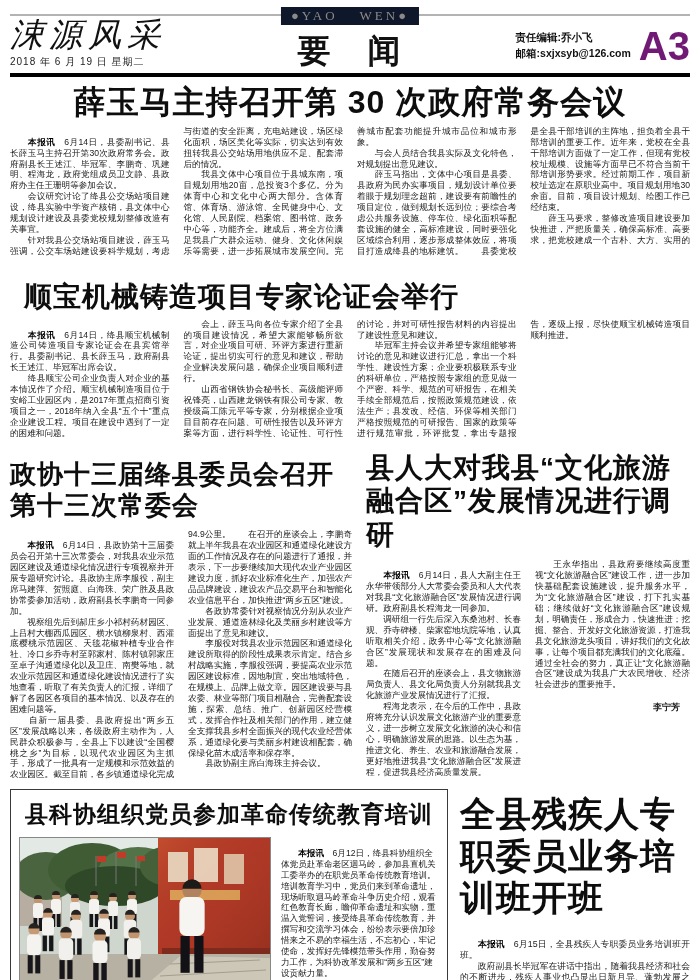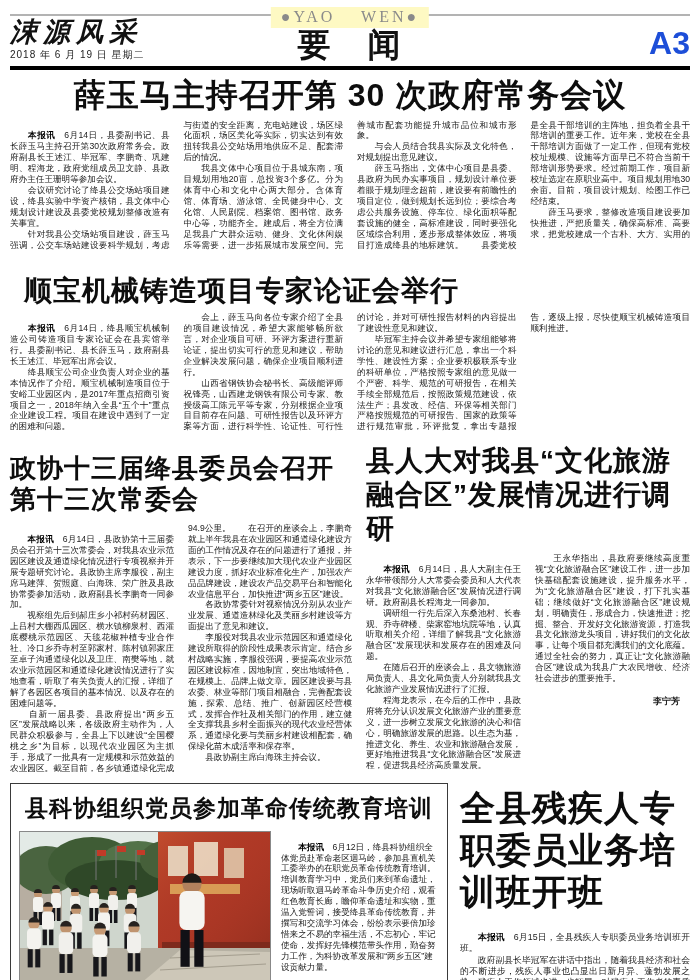--- a/index.html
+++ b/index.html
@@ -6,35 +6,35 @@
   body{
     width:700px;height:980px;background:#ffffff;overflow:hidden;
     font-family:"Liberation Sans","DejaVu Sans",sans-serif;color:#1c1c1c;
   }
   .page{box-sizing:border-box;width:700px;height:980px;padding:4px 10px 0;}
 
   
   .topline{position:relative;border-top:2px solid #b3b3b3;margin:10px 0 0;height:0;}
   .topline .pinyin{
     position:absolute;left:50%;top:-9px;transform:translateX(-50%);
-    background:#fef9c3;padding:0 10px;color:#8a8a8a;font-family:"Liberation Serif","DejaVu Serif",serif;
-    font-size:16px;letter-spacing:3px;white-space:pre;
+    background:#0f172a;padding:0 10px;color:#8a8a8a;font-family:"Liberation Serif","DejaVu Serif",serif;
+    font-size:13px;letter-spacing:3px;white-space:pre;
   }
   .masthead{display:flex;align-items:flex-end;margin-top:2px;}
   .mast-left{width:215px;}
   .paper-name{
-    font-family:"DejaVu Serif","Liberation Serif",serif;font-style:italic;font-weight:bold;
-    font-size:27px;letter-spacing:6px;color:#111;line-height:1.05;
+    font-family:"DejaVu Serif","Liberation Serif",serif;font-style:italic;font-weight:normal;
+    font-size:33px;letter-spacing:6px;color:#111;line-height:1.05;
   }
   .date-line{font-size:10px;font-weight:normal;color:#222;margin-top:2px;letter-spacing:1px;}
   .mast-center{flex:1;text-align:center;}
   .section-title{font-size:33px;font-weight:900;color:#111;letter-spacing:2px;line-height:1.05;white-space:pre;}
   .mast-right{width:215px;display:flex;align-items:center;justify-content:flex-end;gap:8px;}
   .editor-lines{font-size:10.5px;font-weight:bold;color:#111;line-height:1.5;text-align:left;}
-  .page-no{font-size:32px;font-weight:900;color:#1d4ed8;letter-spacing:0;}
+  .page-no{font-size:40px;font-weight:900;color:#701a75;letter-spacing:0;}
   .black-rule{height:4px;background:#000;margin-top:4px;}
 
   
   h1,h2,h3{margin:0;font-weight:900;color:#0d0d0d;font-family:"Liberation Sans","DejaVu Sans",sans-serif;}
   .lead-headline{font-size:32px;line-height:1.1;text-align:center;letter-spacing:1px;margin:8px 0 6px;white-space:nowrap;}
   .h2-headline{font-size:28px;line-height:1.1;margin:16px 0 6px;padding-left:14px;letter-spacing:1px;}
   .h3-headline{font-size:26px;line-height:1.2;letter-spacing:1px;margin:4px 0 8px;}
 
   
   .cols{column-gap:14px;column-fill:auto;overflow:hidden;text-align:justify;}
@@ -74,20 +74,24 @@
   </div>
   <div class="masthead">
     <div class="mast-left">
       <div class="paper-name">涑源风采</div>
       <div class="date-line">2018 年 6 月 19 日  星期二</div>
     </div>
     <div class="mast-center">
       <div class="section-title">要　闻</div>
     </div>
     <div class="mast-right">
+      <div class="editor-lines">
+        <div>责任编辑:乔小飞</div>
+        <div>邮箱:sxjxsyb@126.com</div>
+      </div>
       <div class="page-no">A3</div>
     </div>
   </div>
   <div class="black-rule"></div>
 
   <section>
     <h1 class="lead-headline">薛玉马主持召开第 30 次政府常务会议</h1>
     <div class="cols cols-4 body-text" style="height:140px;">
       <span class="lede">　　本报讯</span><span>　6月14日，县委副书记、县长薛玉马主持召开第30次政府常务会。政府副县长王述江、毕冠军、李鹏奇、巩建明、程海龙，政府党组成员卫文静、县政府办主任王珊明等参加会议。
 　　会议研究讨论了绛县公交场站项目建设，绛县实验中学资产核销，县文体中心规划设计建设及县委党校规划整修改造有关事宜。
@@ -119,21 +123,21 @@
 　　自新一届县委、县政府提出“两乡五区”发展战略以来，各级政府主动作为，人民群众积极参与，全县上下以建设“全国樱桃之乡”为目标，以现代农业园区为主抓手，形成了一批具有一定规模和示范效益的农业园区。截至目前，各乡镇通道绿化完成94.9公里。</span><span>　　在召开的座谈会上，李鹏奇就上半年我县在农业园区和通道绿化建设方面的工作情况及存在的问题进行了通报，并表示，下一步要继续加大现代农业产业园区建设力度，抓好农业标准化生产，加强农产品品牌建设，建设农产品交易平台和智能化农业信息平台，加快推进“两乡五区”建设。
 　　各政协常委针对视察情况分别从农业产业发展、通道造林绿化及美丽乡村建设等方面提出了意见和建议。
 　　李服役对我县农业示范园区和通道绿化建设所取得的阶段性成果表示肯定。结合乡村战略实施，李服役强调，要提高农业示范园区建设标准，因地制宜，突出地域特色，在规模上、品牌上做文章。园区建设要与县农委、林业等部门项目相融合，完善配套设施，探索、总结、推广、创新园区经营模式，发挥合作社及相关部门的作用，建立健全支撑我县乡村全面振兴的现代农业经营体系，通道绿化要与美丽乡村建设相配套，确保绿化苗木成活率和保存率。
 　　县政协副主席白海珠主持会议。</span>
       </div>
     </section>
     <section class="mid-right">
       <h3 class="h3-headline">县人大对我县“文化旅游融合区”发展情况进行调研</h3>
       <div class="cols cols-2 body-text" style="height:222px;">
         <span class="lede">　　本报讯</span><span>　6月14日，县人大副主任王永华带领部分人大常委会委员和人大代表对我县“文化旅游融合区”发展情况进行调研。政府副县长程海龙一同参加。
-　　调研组一行先后深入东桑池村、长春观、乔寺碑楼、柴家窑地坑院等地，认真听取相关介绍，详细了解我县“文化旅游融合区”发展现状和发展存在的困难及问题。
+　　调研组一行先后深入东桑池村、长春观、乔寺碑楼、柴家窑地坑院等地，认真听取相关介绍，政务中心等“文化旅游融合区”发展现状和发展存在的困难及问题。
 　　在随后召开的座谈会上，县文物旅游局负责人、县文化局负责人分别就我县文化旅游产业发展情况进行了汇报。
 　　程海龙表示，在今后的工作中，县政府将充分认识发展文化旅游产业的重要意义，进一步树立发展文化旅游的决心和信心，明确旅游发</span><span>展的思路。以生态为基，推进文化、养生、农业和旅游融合发展，更好地推进我县“文化旅游融合区”发展进程，促进我县经济高质量发展。
 　　王永华指出，县政府要继续高度重视“文化旅游融合区”建设工作，进一步加快基础配套设施建设，提升服务水平，为“文化旅游融合区”建设，打下扎实基础；继续做好“文化旅游融合区”建设规划，明确责任，形成合力，快速推进；挖掘、整合、开发好文化旅游资源，打造我县文化旅游龙头项目，讲好我们的文化故事，让每个项目都充满我们的文化底蕴。通过全社会的努力，真正让“文化旅游融合区”建设成为我县广大农民增收、经济社会进步的重要推手。</span><span class="byline">李宁芳</span>
       </div>
     </section>
   </div>
 
   <div class="bottom-row">
     <section class="boxed">
       <h3 class="h3-headline">县科协组织党员参加革命传统教育培训</h3>

